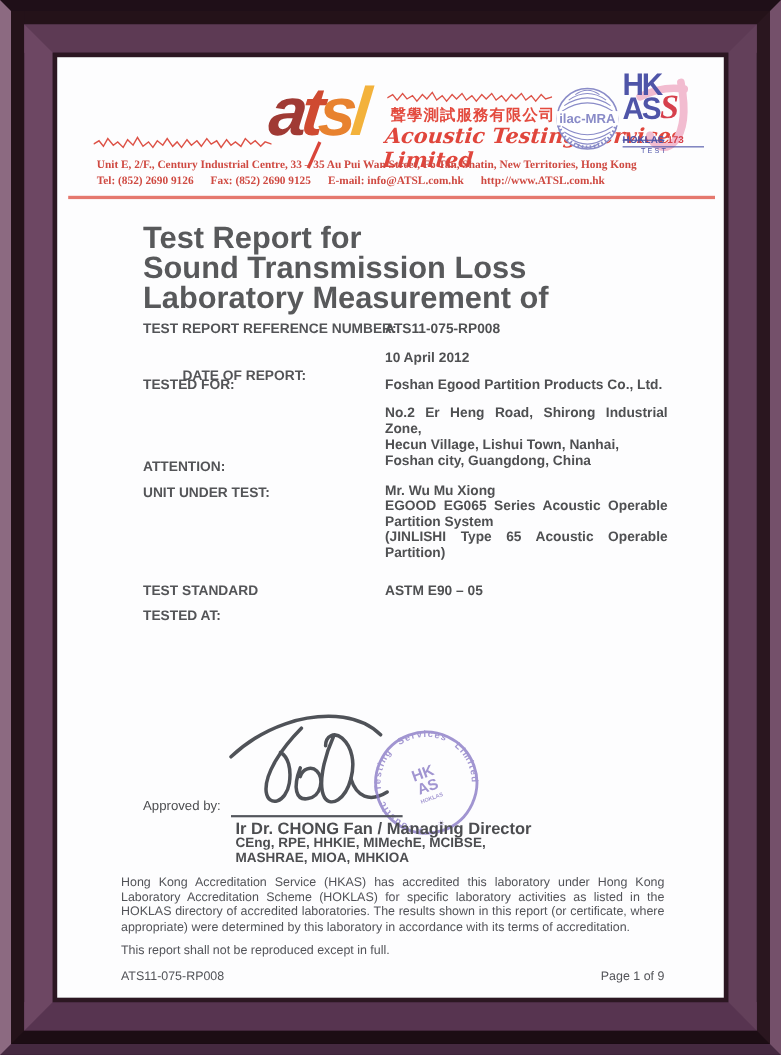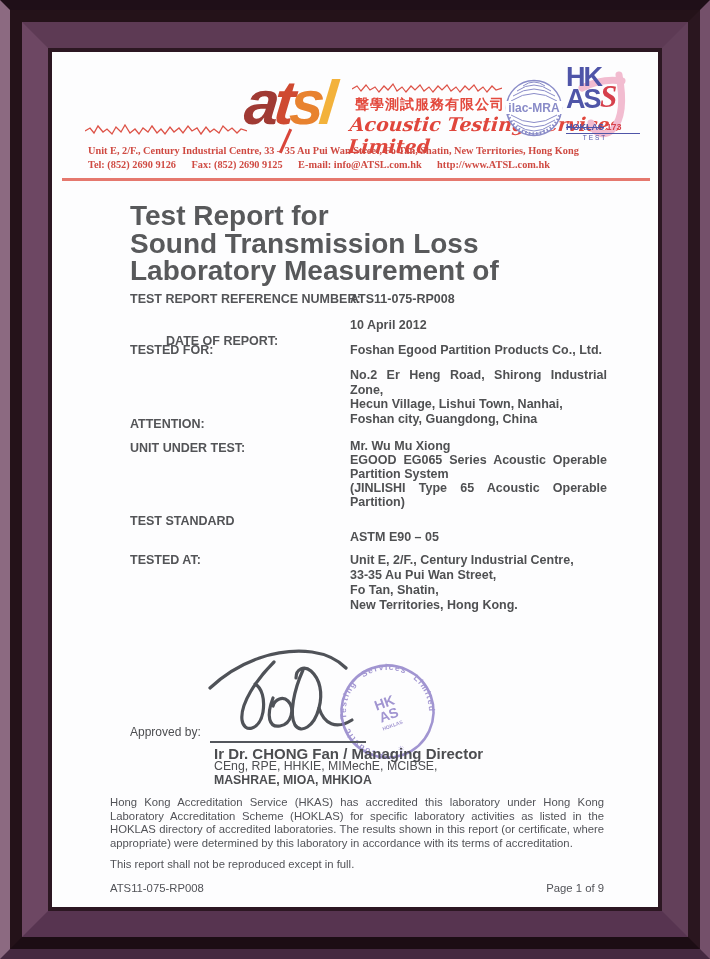--- a/index.html
+++ b/index.html
@@ -38,21 +38,21 @@
   
   .title{left:78px;top:150px;font-size:28px;line-height:27.5px;font-weight:bold;color:#58595b;}
   .lbl{position:absolute;left:78px;font-size:12.5px;font-weight:bold;color:#535457;white-space:nowrap;}
   .val{position:absolute;left:298px;width:257px;font-size:12.5px;font-weight:bold;color:#4f5052;}
   .ml{line-height:14.5px;}
   .just{text-align:justify;text-align-last:justify;}
   
   .approved{left:78px;top:673px;font-size:12px;color:#4c4d50;}
   .sigline{left:158px;top:689px;width:156px;height:0;border-top:2px solid #53565c;}
   .sig-name{left:162px;top:693px;font-size:15px;font-weight:bold;color:#4c4d50;}
-  .sig-q1{left:162px;top:707px;font-size:12.3px;font-weight:normal;color:#4c4d50;}
+  .sig-q1{left:162px;top:707px;font-size:12.3px;font-weight:bold;color:#4c4d50;}
   .sig-q2{left:162px;top:721px;font-size:12.3px;font-weight:bold;color:#4c4d50;}
   
   .acc{left:58px;top:744px;width:494px;font-size:11.3px;line-height:13.5px;color:#525358;text-align:justify;}
   .note{left:58px;top:806px;font-size:11.3px;color:#525358;}
   .pageline{left:58px;top:830px;width:494px;display:flex;justify-content:space-between;font-size:11.3px;color:#525358;}
 </style>
 </head>
 <body>
 
 <div class="scene">
@@ -135,30 +135,24 @@
       <div class="val" style="top:387px;">Mr. Wu Mu Xiong</div>
 
       <div class="lbl" style="top:389px;">UNIT UNDER TEST:</div>
       <div class="val ml" style="top:401px;line-height:14px;">
         <div class="just">EGOOD EG065 Series Acoustic Operable</div>
         <div>Partition System</div>
         <div class="just">(JINLISHI Type 65 Acoustic Operable</div>
         <div>Partition)</div>
       </div>
 
-      <div class="lbl" style="top:462px;">TEST STANDARD</div>
+      <div class="lbl" style="top:478px;">TEST STANDARD</div>
       <div class="val" style="top:478px;">ASTM E90 – 05</div>
 
       <div class="lbl" style="top:501px;">TESTED AT:</div>
-      <div class="val ml" style="top:501px;line-height:15px;">
-        <div>Unit E, 2/F., Century Industrial Centre,</div>
-        <div>33-35 Au Pui Wan Street,</div>
-        <div>Fo Tan, Shatin,</div>
-        <div>New Territories, Hong Kong.</div>
-      </div>
 
       <svg class="abs" style="left:148px;top:590px;" width="165" height="105" viewBox="0 0 165 105">
         <g fill="none" stroke="#41444a" stroke-width="3.2" stroke-linecap="round" opacity="0.92">
           <path d="M10,46 C40,18 78,6 112,10 C126,12 138,18 146,26"></path>
           <path d="M74,20 C56,38 40,62 42,78 C44,92 60,88 63,70 C65,57 62,46 55,42"></path>
           <path d="M73,56 C66,74 69,86 80,84 C92,82 95,66 88,59 C83,54 75,57 73,64"></path>
           <path d="M103,28 C94,48 89,72 95,83 C101,92 114,85 119,66 C123,51 120,37 111,29 C104,23 96,27 96,36"></path>
           <path d="M119,66 C124,82 136,88 152,78"></path>
         </g>
       </svg>

